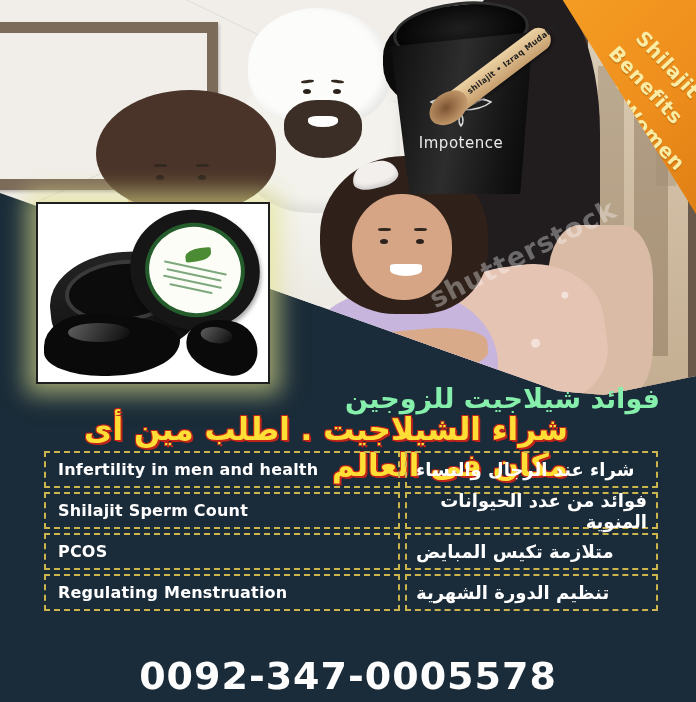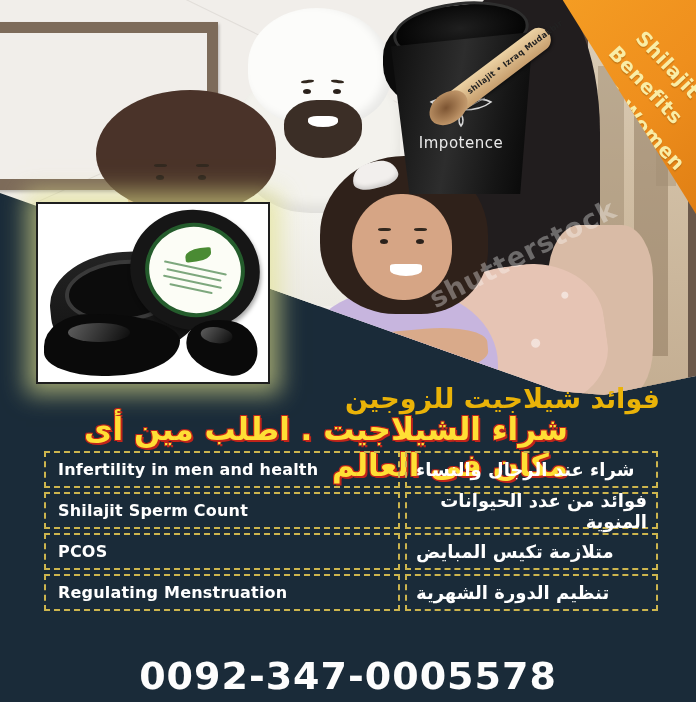--- a/index.html
+++ b/index.html
@@ -87,21 +87,21 @@
     display:flex; flex-direction:column; align-items:center; justify-content:center; overflow:hidden; }
   #lid-leaf { width:26px; height:13px; background:#4a8b33; border-radius:60% 10% 60% 10%; transform:rotate(-18deg); margin-bottom:4px; }
   .lid-line { height:2px; background:rgba(40,110,45,.6); border-radius:1px; margin:2.5px 0; }
   .resin-blob { position:absolute; background:#0a0a0a; }
   #blob1 { left:6px; top:110px; width:136px; height:62px; border-radius:35% 65% 55% 45% / 55% 45% 60% 40%; }
   #blob2 { left:148px; top:116px; width:72px; height:54px; border-radius:55% 45% 35% 65% / 45% 60% 45% 55%; transform:rotate(8deg); }
   .gloss { position:absolute; left:18%; top:15%; width:45%; height:30%; background:linear-gradient(120deg,rgba(255,255,255,.35),rgba(255,255,255,0)); border-radius:50%; }
 
   
   #heading-benefits { position:absolute; right:36px; top:383px; z-index:9; direction:rtl;
-    color:#eab308; font-size:27px; font-weight:bold; }
+    color:#86efac; font-size:27px; font-weight:bold; }
   #heading-order { position:absolute; left:52px; top:411px; width:516px; z-index:9; direction:rtl; text-align:right;
     color:#ffdf35; font-size:31px; font-weight:bold;
     text-shadow:2px 2px 0 #c0241a, -1px -1px 0 #c0241a, 1px -1px 0 #c0241a, -1px 1px 0 #c0241a; }
 
   
   #benefits-table { position:absolute; left:44px; top:451px; width:614px; z-index:9; }
   .brow-row { display:flex; height:37px; margin-bottom:4px; }
   .cell { border:2px dashed #cdb54e; color:#fff; display:flex; align-items:center; height:37px; }
   .cell-en { width:356px; padding-left:12px; font-size:16px; font-weight:bold; letter-spacing:.2px; }
   .cell-ar { flex:1; margin-left:5px; padding:0 9px; font-size:18px; font-weight:bold; direction:rtl; justify-content:flex-end; }

